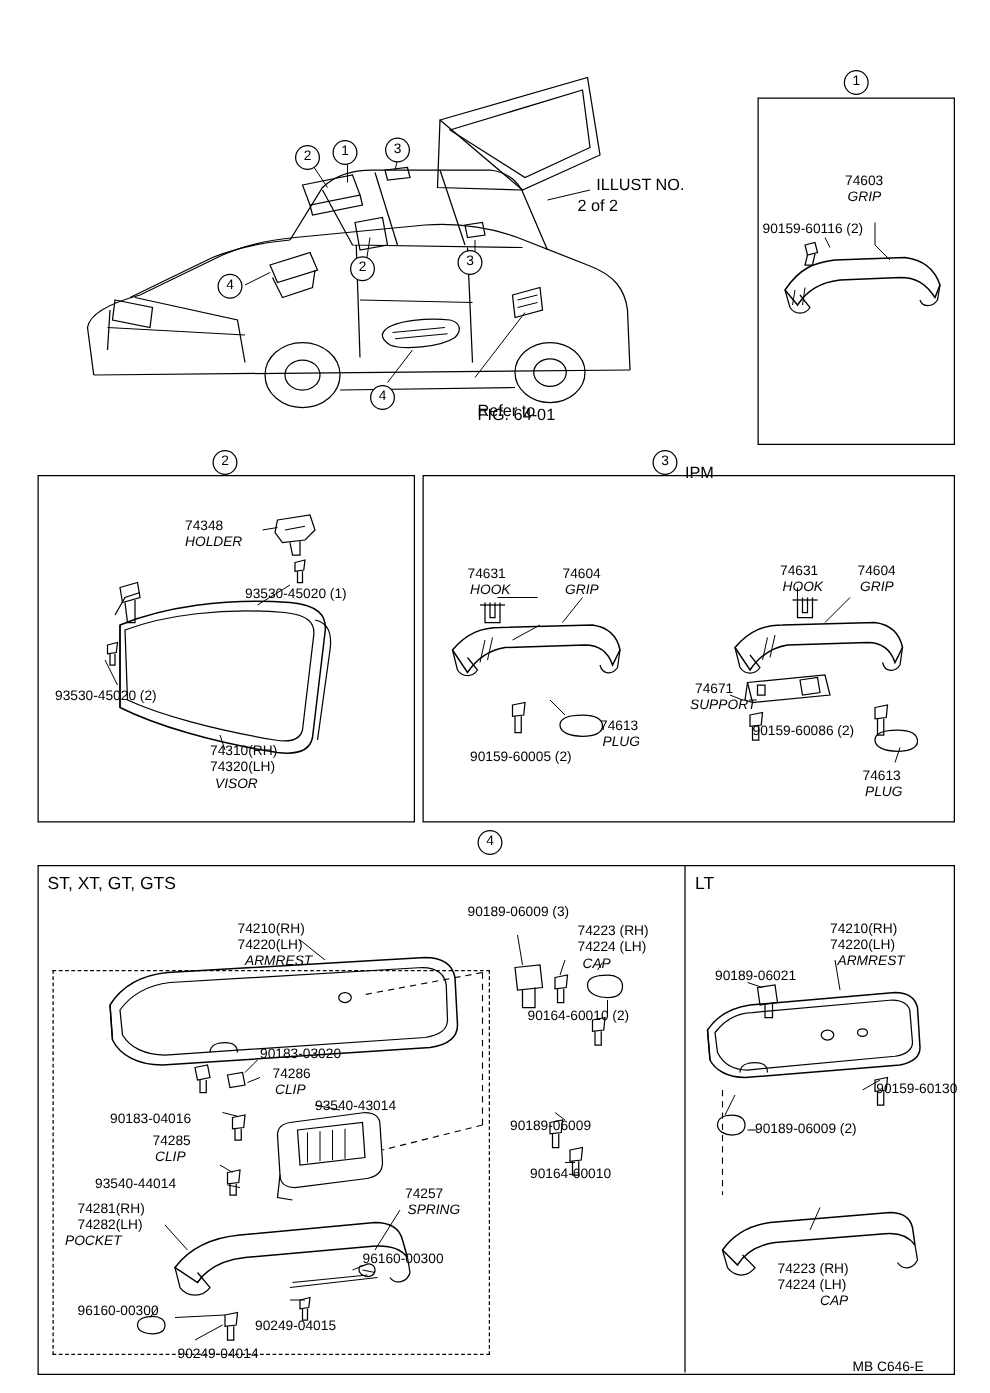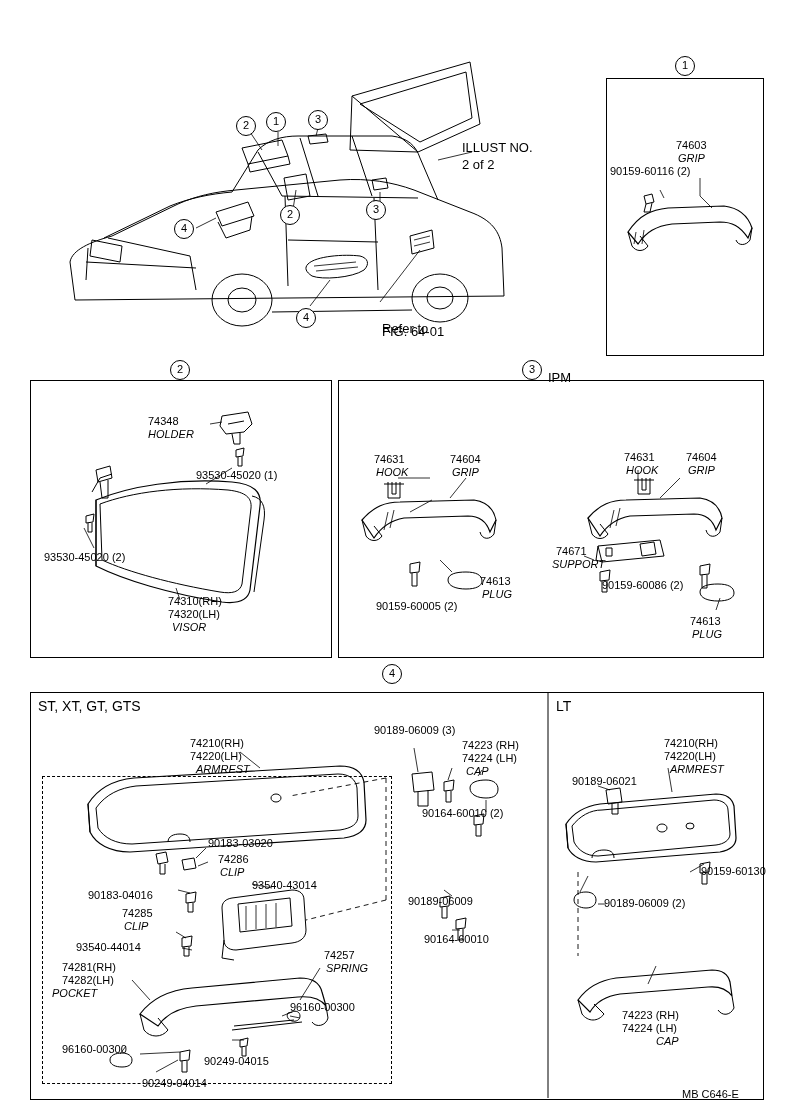--- a/index.html
+++ b/index.html
@@ -276,28 +276,28 @@
   <div class="circ" style="left:382px;top:664px;">4</div>
 
   <div class="circ" style="left:236px;top:116px;">2</div>
   <div class="circ" style="left:266px;top:112px;">1</div>
   <div class="circ" style="left:308px;top:110px;">3</div>
   <div class="circ" style="left:174px;top:219px;">4</div>
   <div class="circ" style="left:280px;top:205px;">2</div>
   <div class="circ" style="left:366px;top:200px;">3</div>
   <div class="circ" style="left:296px;top:308px;">4</div>
 
-  <div class="lbl big" style="left:462px;top:140px;">ILLUST NO.</div>
+  <div class="lbl big" style="left:477px;top:140px;">ILLUST NO.</div>
   <div class="lbl big" style="left:462px;top:157px;">2 of 2</div>
   <div class="lbl big" style="left:382px;top:321px;">Refer to</div>
   <div class="lbl big" style="left:382px;top:324px;">FIG. 64-01</div>
 
   <div class="lbl" style="left:676px;top:140px;">74603</div>
   <div class="lbl sm" style="left:678px;top:153px;">GRIP</div>
-  <div class="lbl" style="left:610px;top:166px;">90159-60116 (2)</div>
+  <div class="lbl" style="left:610px;top:178px;">90159-60116 (2)</div>
 
   <div class="lbl" style="left:148px;top:416px;">74348</div>
   <div class="lbl sm" style="left:148px;top:429px;">HOLDER</div>
   <div class="lbl" style="left:196px;top:470px;">93530-45020 (1)</div>
   <div class="lbl" style="left:44px;top:552px;">93530-45020 (2)</div>
   <div class="lbl" style="left:168px;top:596px;">74310(RH)</div>
   <div class="lbl" style="left:168px;top:609px;">74320(LH)</div>
   <div class="lbl sm" style="left:172px;top:622px;">VISOR</div>
 
   <div class="lbl big" style="left:548px;top:370px;">IPM</div>

